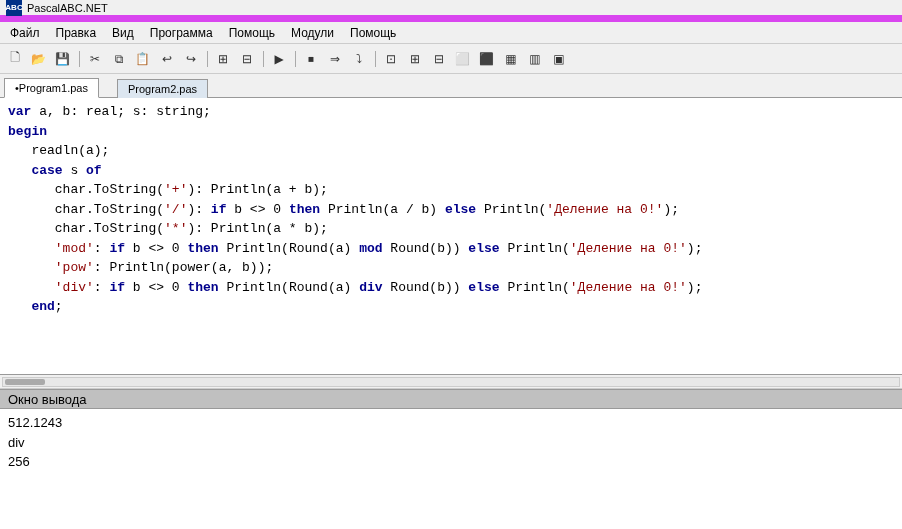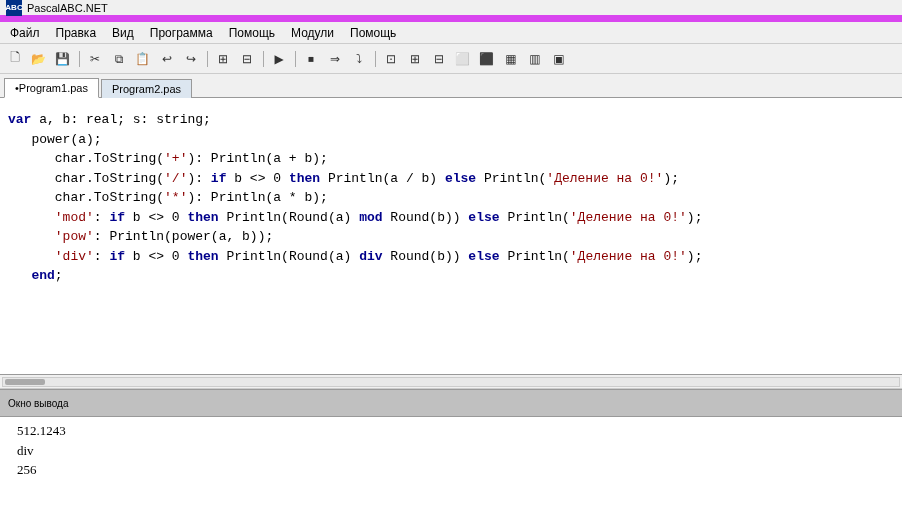--- a/index.html
+++ b/index.html
@@ -102,37 +102,37 @@
       border-bottom: 1px solid #999;
     }
     .tab {
       padding: 3px 10px;
       border: 1px solid #999;
       border-bottom: none;
       background: #dce6f0;
       font-family: Arial, sans-serif;
       font-size: 11px;
       cursor: pointer;
-      margin-right: 2px;
+      margin-right: 18px;
       position: relative;
       top: 1px;
     }
     .tab.active {
       background: #ffffff;
       border-bottom: 1px solid white;
       z-index: 1;
     }
 
     
     #editor {
       flex: 1;
       background: #ffffff;
       overflow-y: auto;
       overflow-x: auto;
-      padding: 12px 8px;
+      padding: 4px 8px;
       font-family: 'Courier New', Courier, monospace;
       font-size: 13px;
       line-height: 1.5;
       border-bottom: 1px solid #999;
       min-height: 0;
     }
     .code-line {
       white-space: pre;
       display: block;
     }
@@ -165,36 +165,36 @@
       border-radius: 2px;
     }
 
     
     #output-panel {
       display: flex;
       flex-direction: column;
       height: 140px;
     }
     #output-header {
-      height: 28px;
+      height: 20px;
       background: #c0c0c0;
       border-top: 1px solid #999;
       border-bottom: 1px solid #999;
       display: flex;
       align-items: center;
       padding: 0 8px;
       font-family: Arial, sans-serif;
-      font-size: 10px;
+      font-size: 13px;
       font-weight: normal;
     }
     #output-content {
       flex: 1;
       background: #ffffff;
-      padding: 4px 17px;
-      font-family: Liberation Serif, serif;
+      padding: 4px 8px;
+      font-family: Liberation Sans, sans-serif;
       font-size: 13px;
       line-height: 1.5;
       overflow-y: auto;
     }
   </style>
 </head>
 <body>
 
 <div id="title-bar">
   <span class="title-icon">ABC</span>
@@ -241,21 +241,23 @@
     <button class="toolbar-btn">▣</button>
   </div>
 
 <div id="tabs">
     <div class="tab active">•Program1.pas</div>
     <div class="tab">Program2.pas</div>
   </div>
 
 <div id="editor">
     <span class="code-line"><span class="kw">var</span> a, b: real; s: string;</span>
-    <span class="code-line">   power(a);</span>
+    <span class="code-line"><span class="kw">begin</span></span>
+    <span class="code-line">   readln(a);</span>
+    <span class="code-line">   <span class="kw">case</span> s <span class="kw">of</span></span>
     <span class="code-line">      char.ToString(<span class="str">'+'</span>): Println(a + b);</span>
     <span class="code-line">      char.ToString(<span class="str">'/'</span>): <span class="kw">if</span> b &lt;&gt; 0 <span class="kw">then</span> Println(a / b) <span class="kw">else</span> Println(<span class="str">'Деление на 0!'</span>);</span>
     <span class="code-line">      char.ToString(<span class="str">'*'</span>): Println(a * b);</span>
     <span class="code-line">      <span class="str">'mod'</span>: <span class="kw">if</span> b &lt;&gt; 0 <span class="kw">then</span> Println(Round(a) <span class="kw">mod</span> Round(b)) <span class="kw">else</span> Println(<span class="str">'Деление на 0!'</span>);</span>
     <span class="code-line">      <span class="str">'pow'</span>: Println(power(a, b));</span>
     <span class="code-line">      <span class="str">'div'</span>: <span class="kw">if</span> b &lt;&gt; 0 <span class="kw">then</span> Println(Round(a) <span class="kw">div</span> Round(b)) <span class="kw">else</span> Println(<span class="str">'Деление на 0!'</span>);</span>
     <span class="code-line">   <span class="kw">end</span>;</span>
   </div>
 
 <div id="editor-hscroll">

